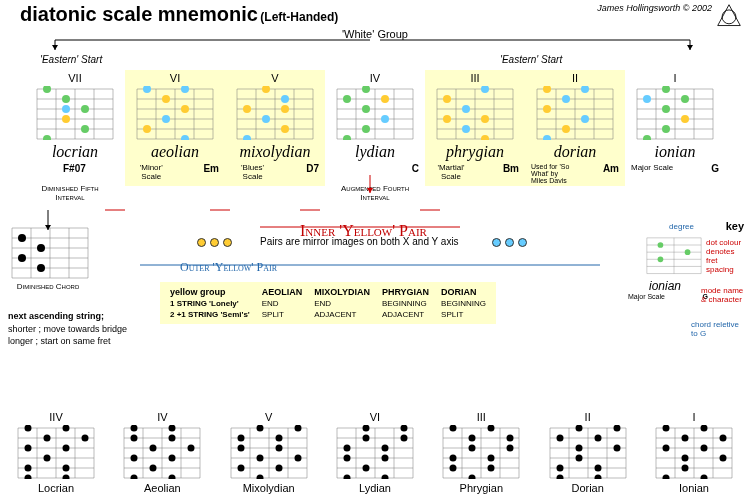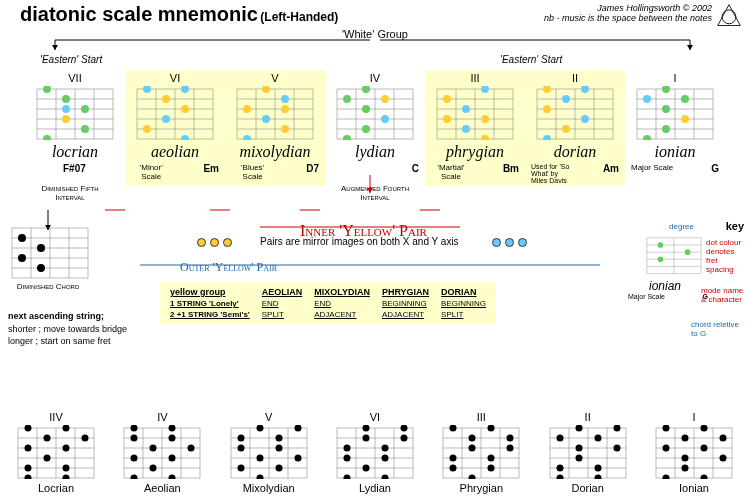--- a/index.html
+++ b/index.html
@@ -24,42 +24,41 @@
   .dim-chord { position: absolute; top: 225px; left: 8px; width: 80px; text-align:center;}
   .next-txt { position: absolute; top: 310px; left: 8px; width: 120px; font-size: 9px; font-family:Arial,sans-serif; line-height:1.4;}
   .pair-lbl { position: absolute; font-family: Arial,sans-serif; font-size: 10px; }
   .inner-pair { color: #c00000; top: 222px; left: 300px; font-family:Georgia,serif; font-variant:small-caps; font-size:16px;}
   .outer-pair { color: #2266aa; top: 260px; left: 180px; font-family:Georgia,serif; font-variant:small-caps; font-size:12px;}
   .pairs-txt { position: absolute; top: 236px; left: 260px; font-size:10px; font-family:Arial,sans-serif;}
   .dots { position: absolute; }
   .dot { width:9px; height:9px; border-radius:50%; display:inline-block; margin:0 2px; border:1px solid #333;}
   .dy { background:#ffcc33;} .db{ background:#66ccff;}
   .ytable { position: absolute; top: 282px; left: 160px; background:#ffffcc; padding:4px; font-size:8px; font-family:Arial,sans-serif;}
-  .ytable table { border-collapse: collapse; text-decoration: underline; }
+  .ytable table { border-collapse: collapse; }
   .ytable th, .ytable td { padding: 1px 6px; text-align:left; font-size:8px;}
   .ytable th { font-weight:bold; font-size:9px;}
   .key-box { position: absolute; top: 220px; right: 6px; width: 120px; font-size:8px; font-family:Arial,sans-serif;}
   .key-box .kb-title { text-align:right; font-size:11px; font-weight:bold; margin-bottom:2px;}
   .key-lbl { position:absolute; font-size:8px;}
   .row2 { position: absolute; bottom: 6px; left: 6px; right: 6px; display: flex; justify-content: space-between; }
   .bot-box { width: 100px; text-align: center; }
   .bot-name { font-family: Arial,sans-serif; font-size: 11px; margin-top:2px;}
   .arrow-svg { position: absolute; pointer-events:none; }
 </style>
 </head>
 <body>
 
 <div class="hdr">
   <span class="title">diatonic scale mnemonic</span>
   <span class="subtitle">(Left-Handed)</span>
   <div class="credit">
     <span>James Hollingsworth</span>
     <span>©</span>
     <span>2002</span><br>
-    <span>nb - music is the space between the notes</span>
   </div>
   <svg class="logo" viewBox="0 0 30 30">
       <polygon points="15,2 28,26 2,26" fill="none" stroke="#000" stroke-width="1"></polygon>
       <circle cx="15" cy="16" r="8" fill="none" stroke="#000"></circle>
     </svg>
 </div>
 
 <div class="white-group">'White' Group</div>
 <svg class="arrow-svg" style="top:38px;left:0;width:750px;height:30px">
   <path d="M 55 12 L 55 2 L 370 2 M 380 2 L 690 2 L 690 12" stroke="#000" fill="none"></path>

